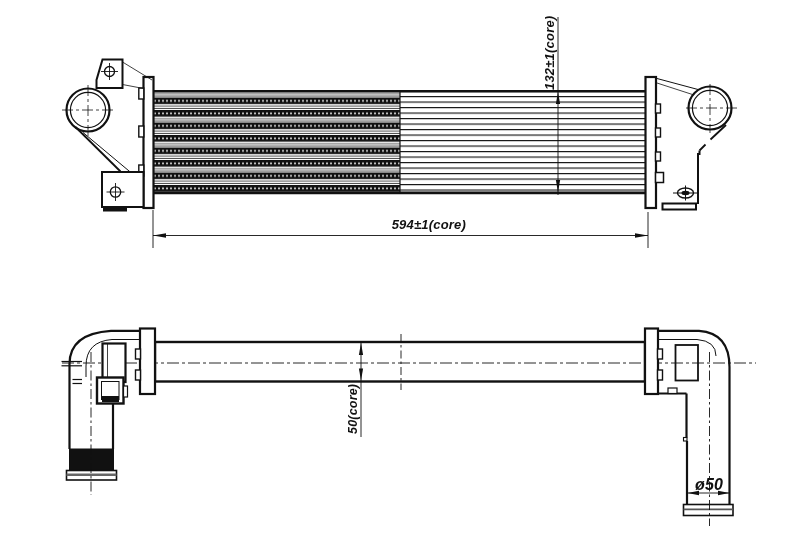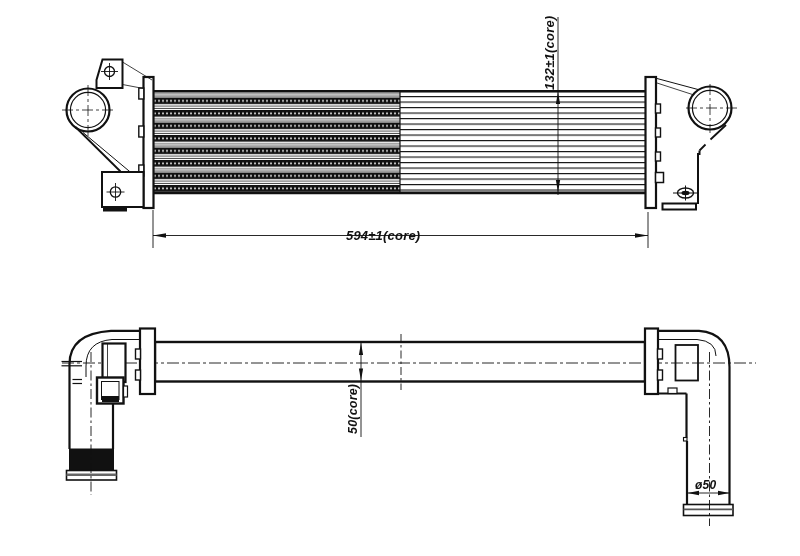--- a/index.html
+++ b/index.html
@@ -18,24 +18,24 @@
     font-weight:600;
     font-size:13px;
     letter-spacing:0.2px;
     white-space:nowrap;
     line-height:14px;
   }
   .dim-label.vertical{
     transform:rotate(-90deg);
     transform-origin:0 0;
   }
-  .dim-width{left:346px;top:229px;width:120px;text-align:left;}
+  .dim-width{left:346px;top:218px;width:120px;text-align:right;}
   .dim-height{left:543px;top:90px;}
   .dim-depth{left:346px;top:434px;font-size:12.5px;}
-  .dim-dia{left:695px;top:478px;font-size:12px;}
+  .dim-dia{left:695px;top:478px;font-size:16px;}
 </style>
 </head>
 <body>
 
 <div class="canvas">
 
 <svg width="800" height="556" viewBox="0 0 800 556">
   <defs>
 
     <pattern id="pFins" x="153" y="97.5" width="4" height="12.5" patternUnits="userSpaceOnUse">

